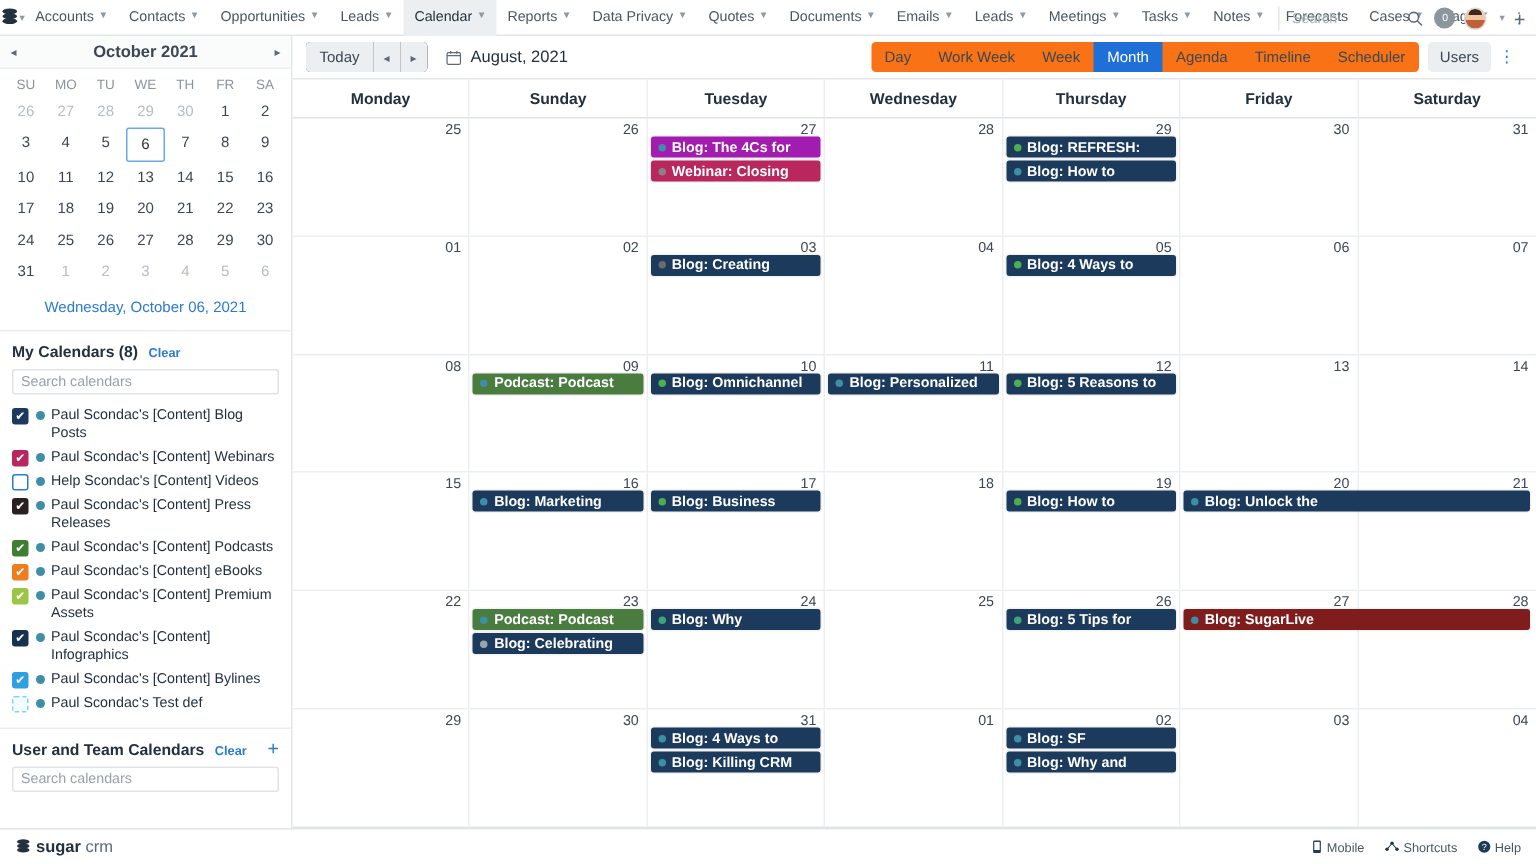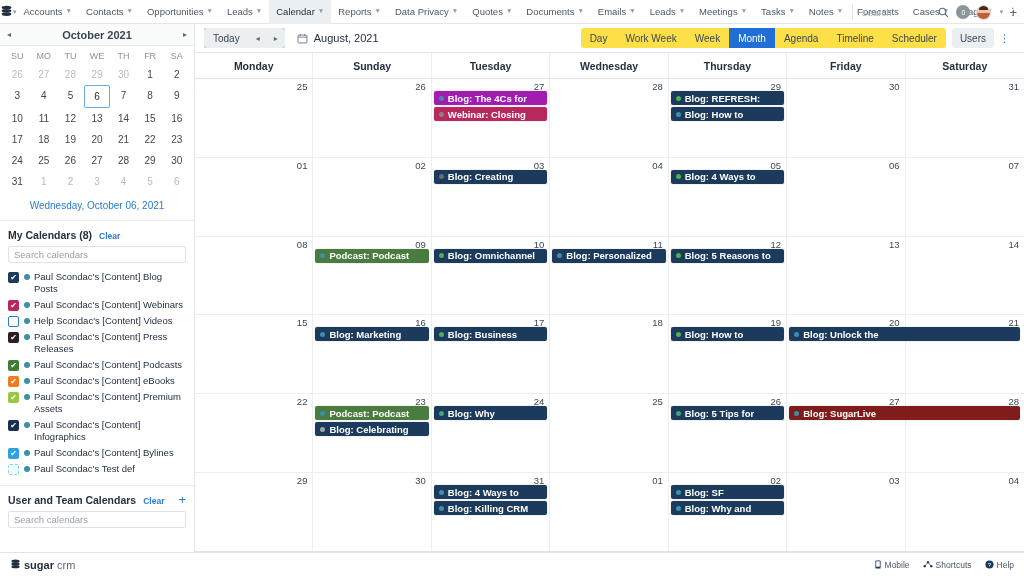--- a/index.html
+++ b/index.html
@@ -110,21 +110,21 @@
     padding: 0 9px; border-bottom: 1px solid #e3e6e8; background:#fff;
   }
   .btn-group { display: flex; border-radius: 3px; overflow: hidden; background: #404040; }
   .tb-btn {
     font-size: 10px; color: #3b4753; padding: 0 9px; height: 20px;
     display: flex; align-items: center; cursor: pointer; background: #eceff1;
   }
   .tb-btn.arrow { font-size: 8px; color:#5c6b7a; padding: 0 7px; }
   .cal-glyph { margin-left: 12px; display:flex; align-items:center; color:#5c6b7a; }
   .cur-label { font-size: 11px; color: #23313f; margin-left: 6px; }
-  .view-group { margin-left: auto; display: flex; border-radius: 3px; overflow: hidden; background:#fde047; }
+  .view-group { margin-left: auto; display: flex; border-radius: 3px; overflow: hidden; background:#f97316; }
   .view-btn {
     font-size: 10px; color: #3b4753; padding: 0 9px; height: 20px;
     display: flex; align-items: center; cursor: pointer;
   }
   .view-btn.active { background: #1f6fd6; color: #fff; }
   .users-btn {
     font-size: 10px; color: #3b4753; padding: 0 8px; height:20px;
     display:flex; align-items:center; background:#eceff1; border-radius:3px;
     margin-left: 6px; cursor:pointer;
   }

